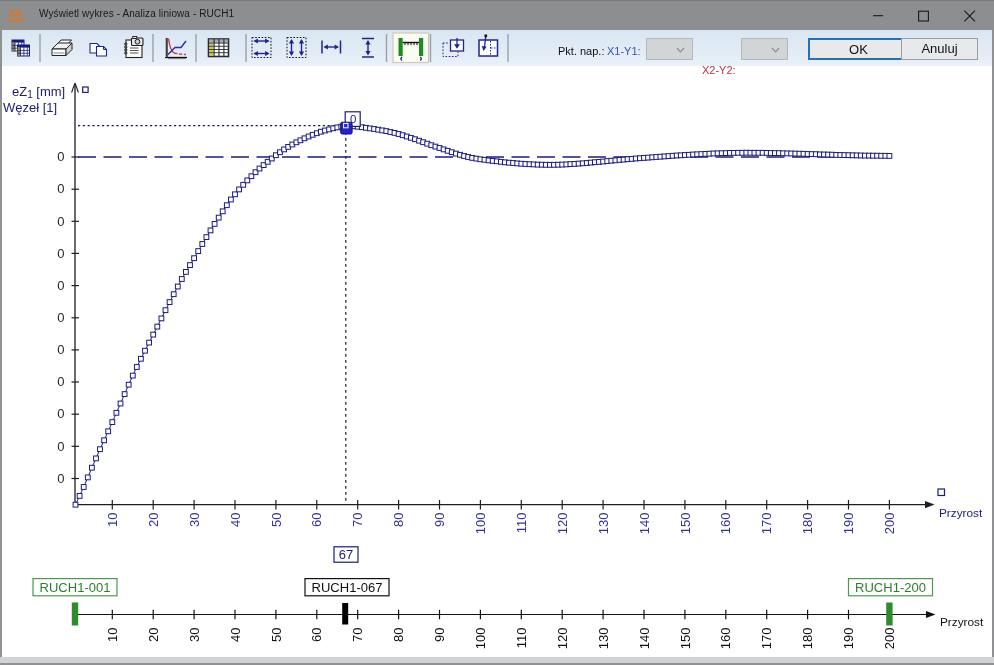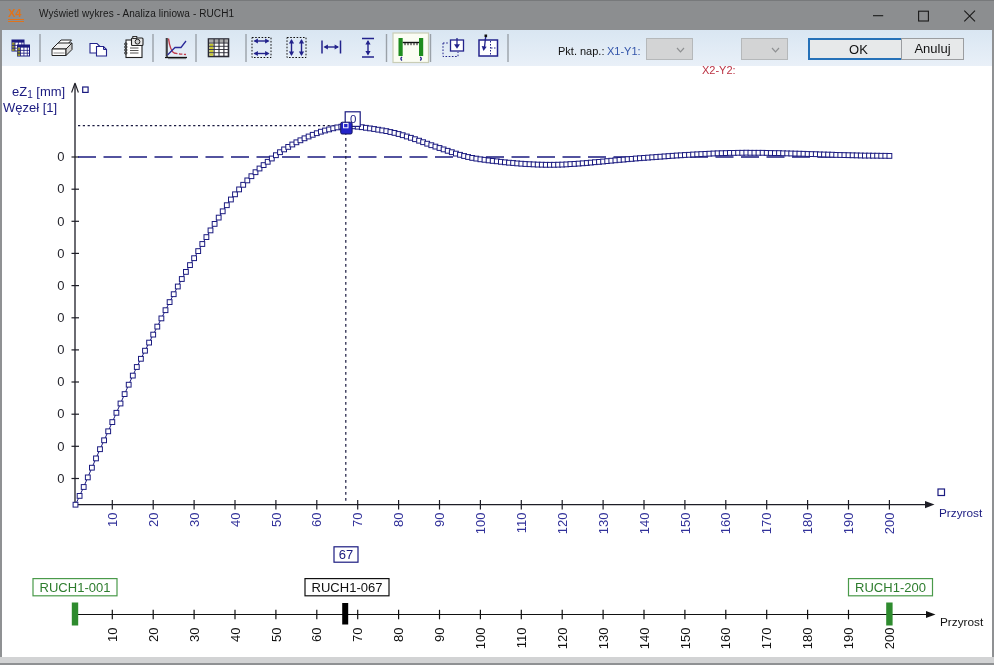--- a/index.html
+++ b/index.html
@@ -6,21 +6,21 @@
 #titlebar{position:absolute;left:0;top:0;width:994px;height:30px;background:#8c8e90;border-top:1px solid #77797b;box-sizing:border-box;}
 #titletxt{position:absolute;left:31px;top:8px;font-size:10px;color:#191919;letter-spacing:0.1px;margin-left:8px;}
 #x4{position:absolute;left:8px;top:7px;width:19px;height:17px;font-size:11px;font-weight:bold;color:#e0731c;}
 #x4 .ul{position:absolute;left:0;width:16px;height:1.2px;background:#e0731c;}
 #toolbar{position:absolute;left:2px;top:30px;width:990px;height:36px;background:linear-gradient(#d9e6f2,#e9f0f8);}
 .lbl{position:absolute;top:45px;font-size:11px;}
 .dd{position:absolute;top:38px;width:47px;height:22px;background:#d3d4d5;border:1px solid #b5b8ba;box-sizing:border-box;}
 .dd svg{position:absolute;right:7px;top:8px;}
 .btn{position:absolute;top:38px;height:22px;font-size:13px;color:#111;text-align:center;line-height:20px;box-sizing:border-box;background:#e7e9ea;}
 #ok{left:808px;width:101px;border:2px solid #2571b8;}
-#anuluj{left:901px;width:63px;border:1px solid #9b9da0;}
+#anuluj{left:901px;width:77px;border:1px solid #9b9da0;}
 #lborder{position:absolute;left:0;top:30px;width:2px;height:635px;background:#8f9193;}
 #rborder{position:absolute;right:0;top:30px;width:2px;height:635px;background:#8f9193;}
 #bborder{position:absolute;left:0;top:657px;width:994px;height:8px;background:#d2d3d4;border-bottom:2.5px solid #8f9193;box-sizing:border-box;}
 </style></head>
 <body>
 <div id="titlebar"></div>
 <div id="x4">X4<div class="ul" style="top:11.5px"></div><div class="ul" style="top:14px"></div></div>
 <div id="titletxt">Wyświetl wykres - Analiza liniowa - RUCH1</div>
 <svg width="994" height="30" viewBox="0 0 994 30" style="position:absolute;left:0;top:0">
     <line x1="873" y1="15.7" x2="883.2" y2="15.7" stroke="#1a1a1a" stroke-width="1.1"></line>

